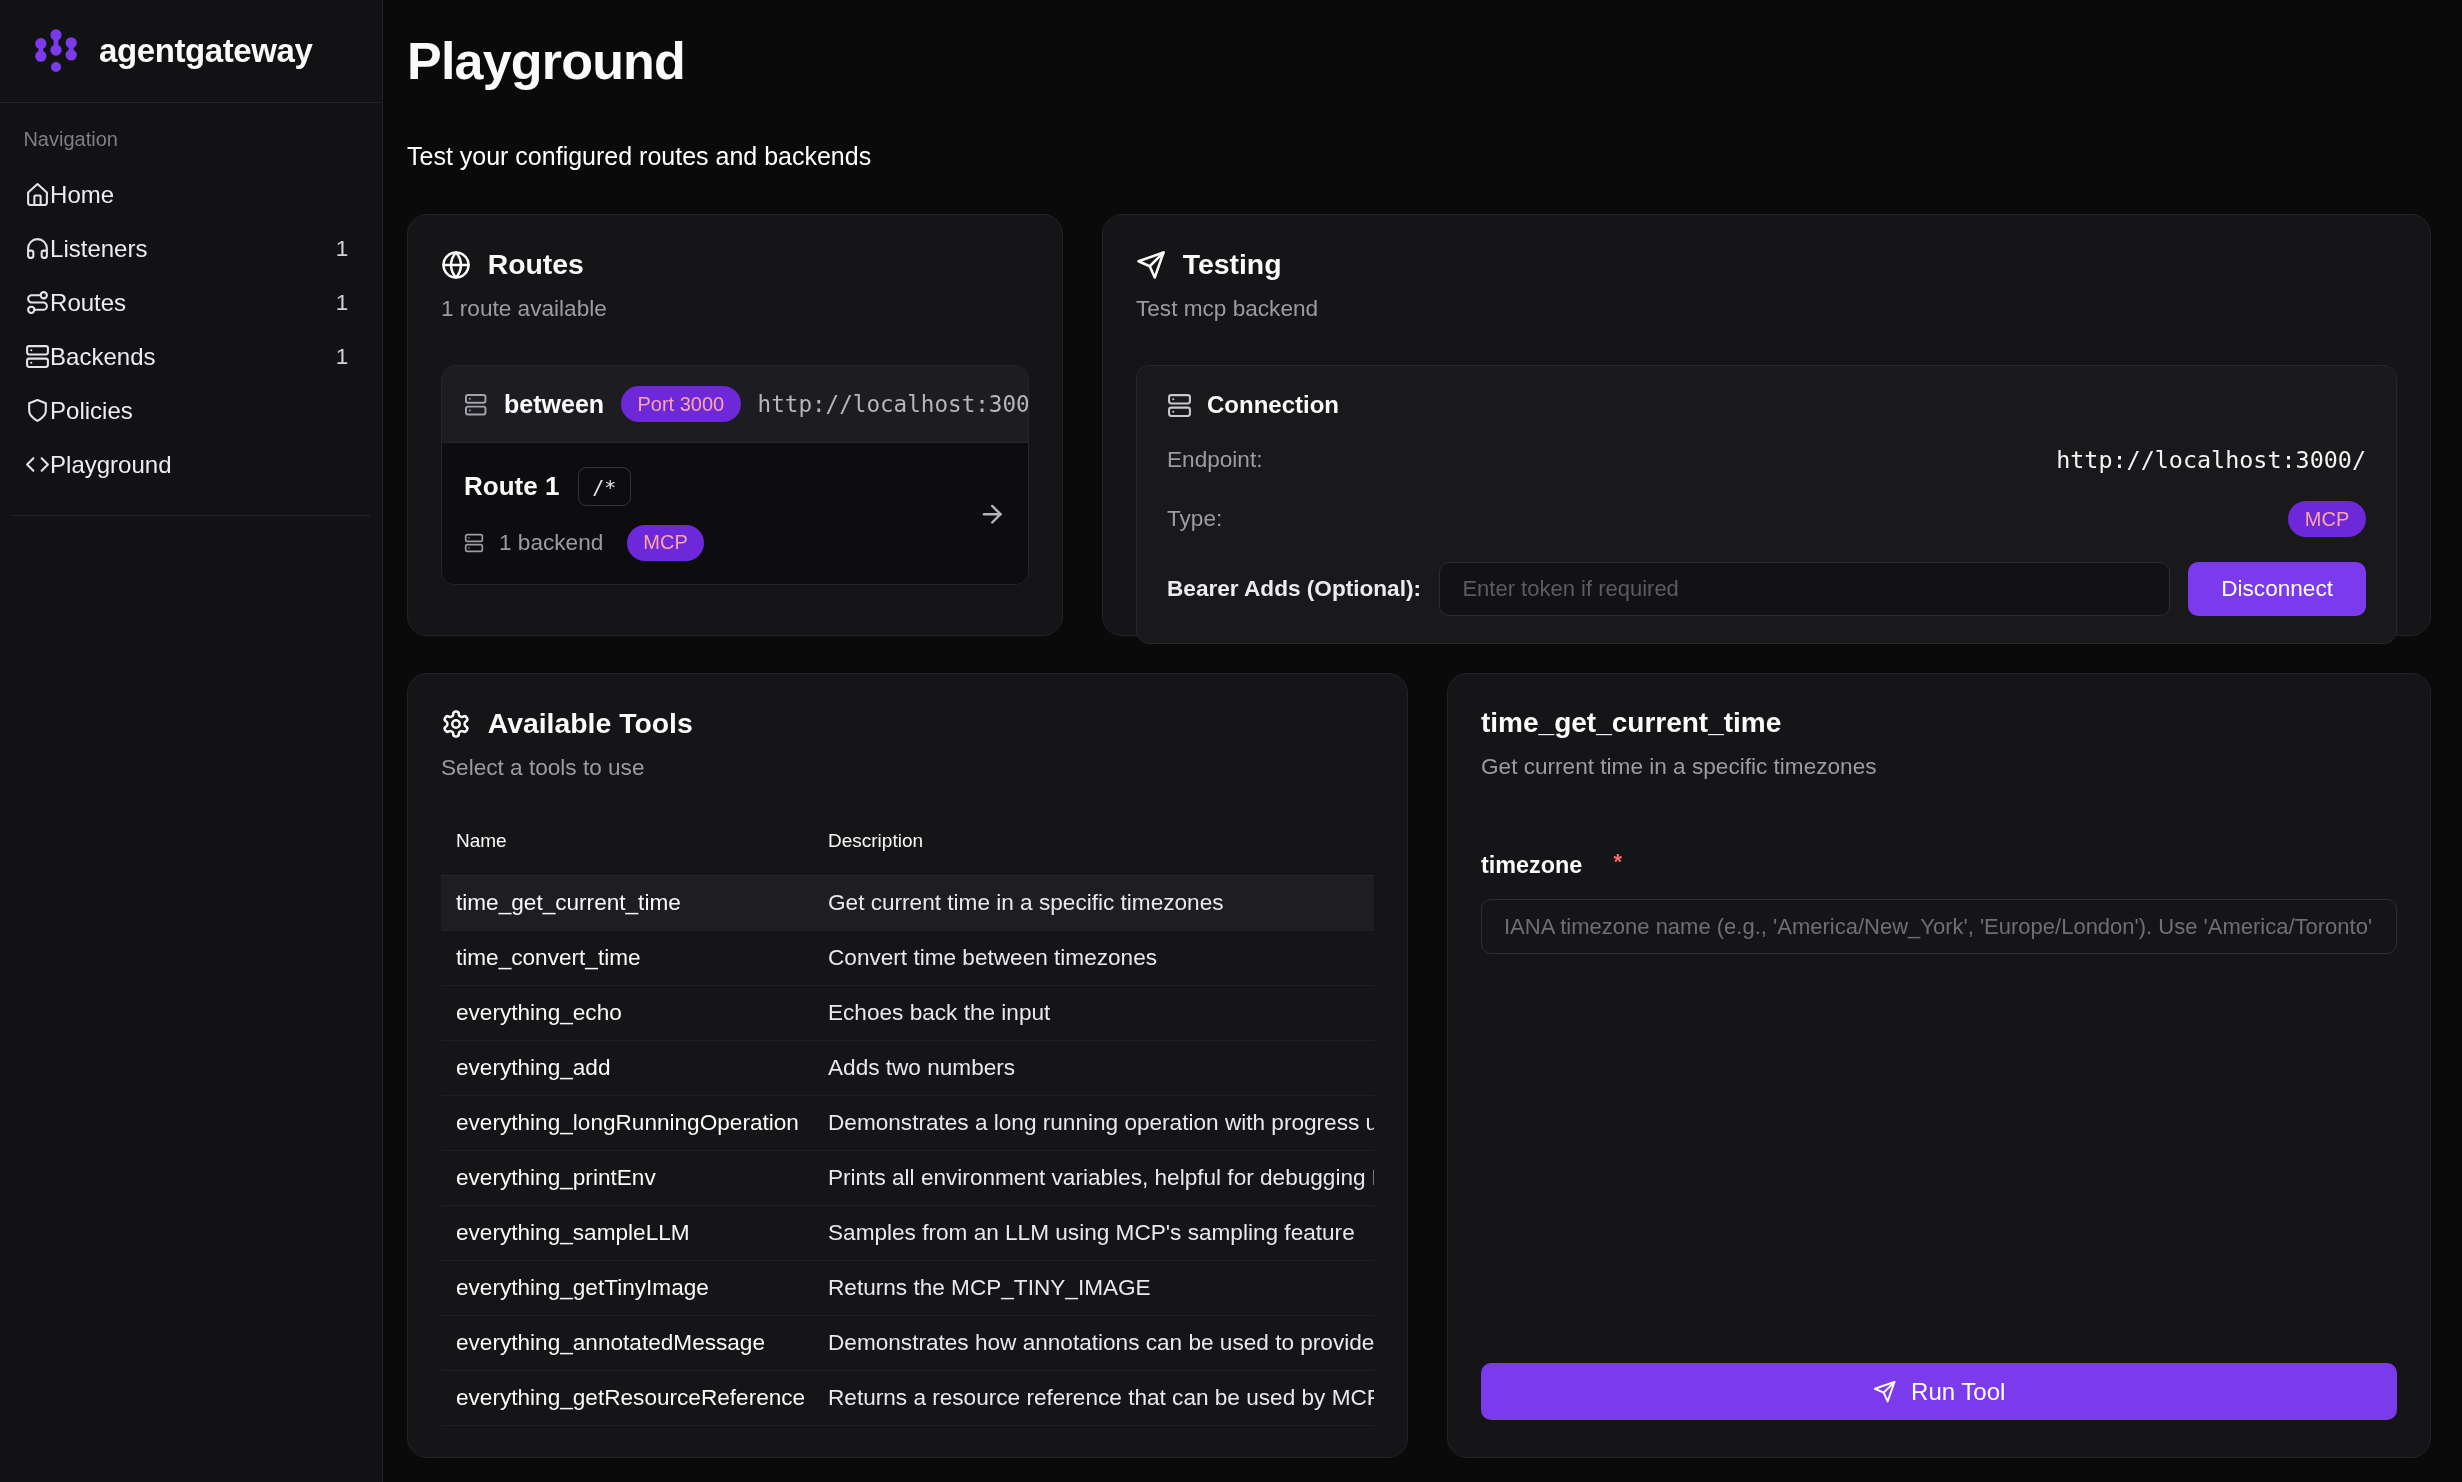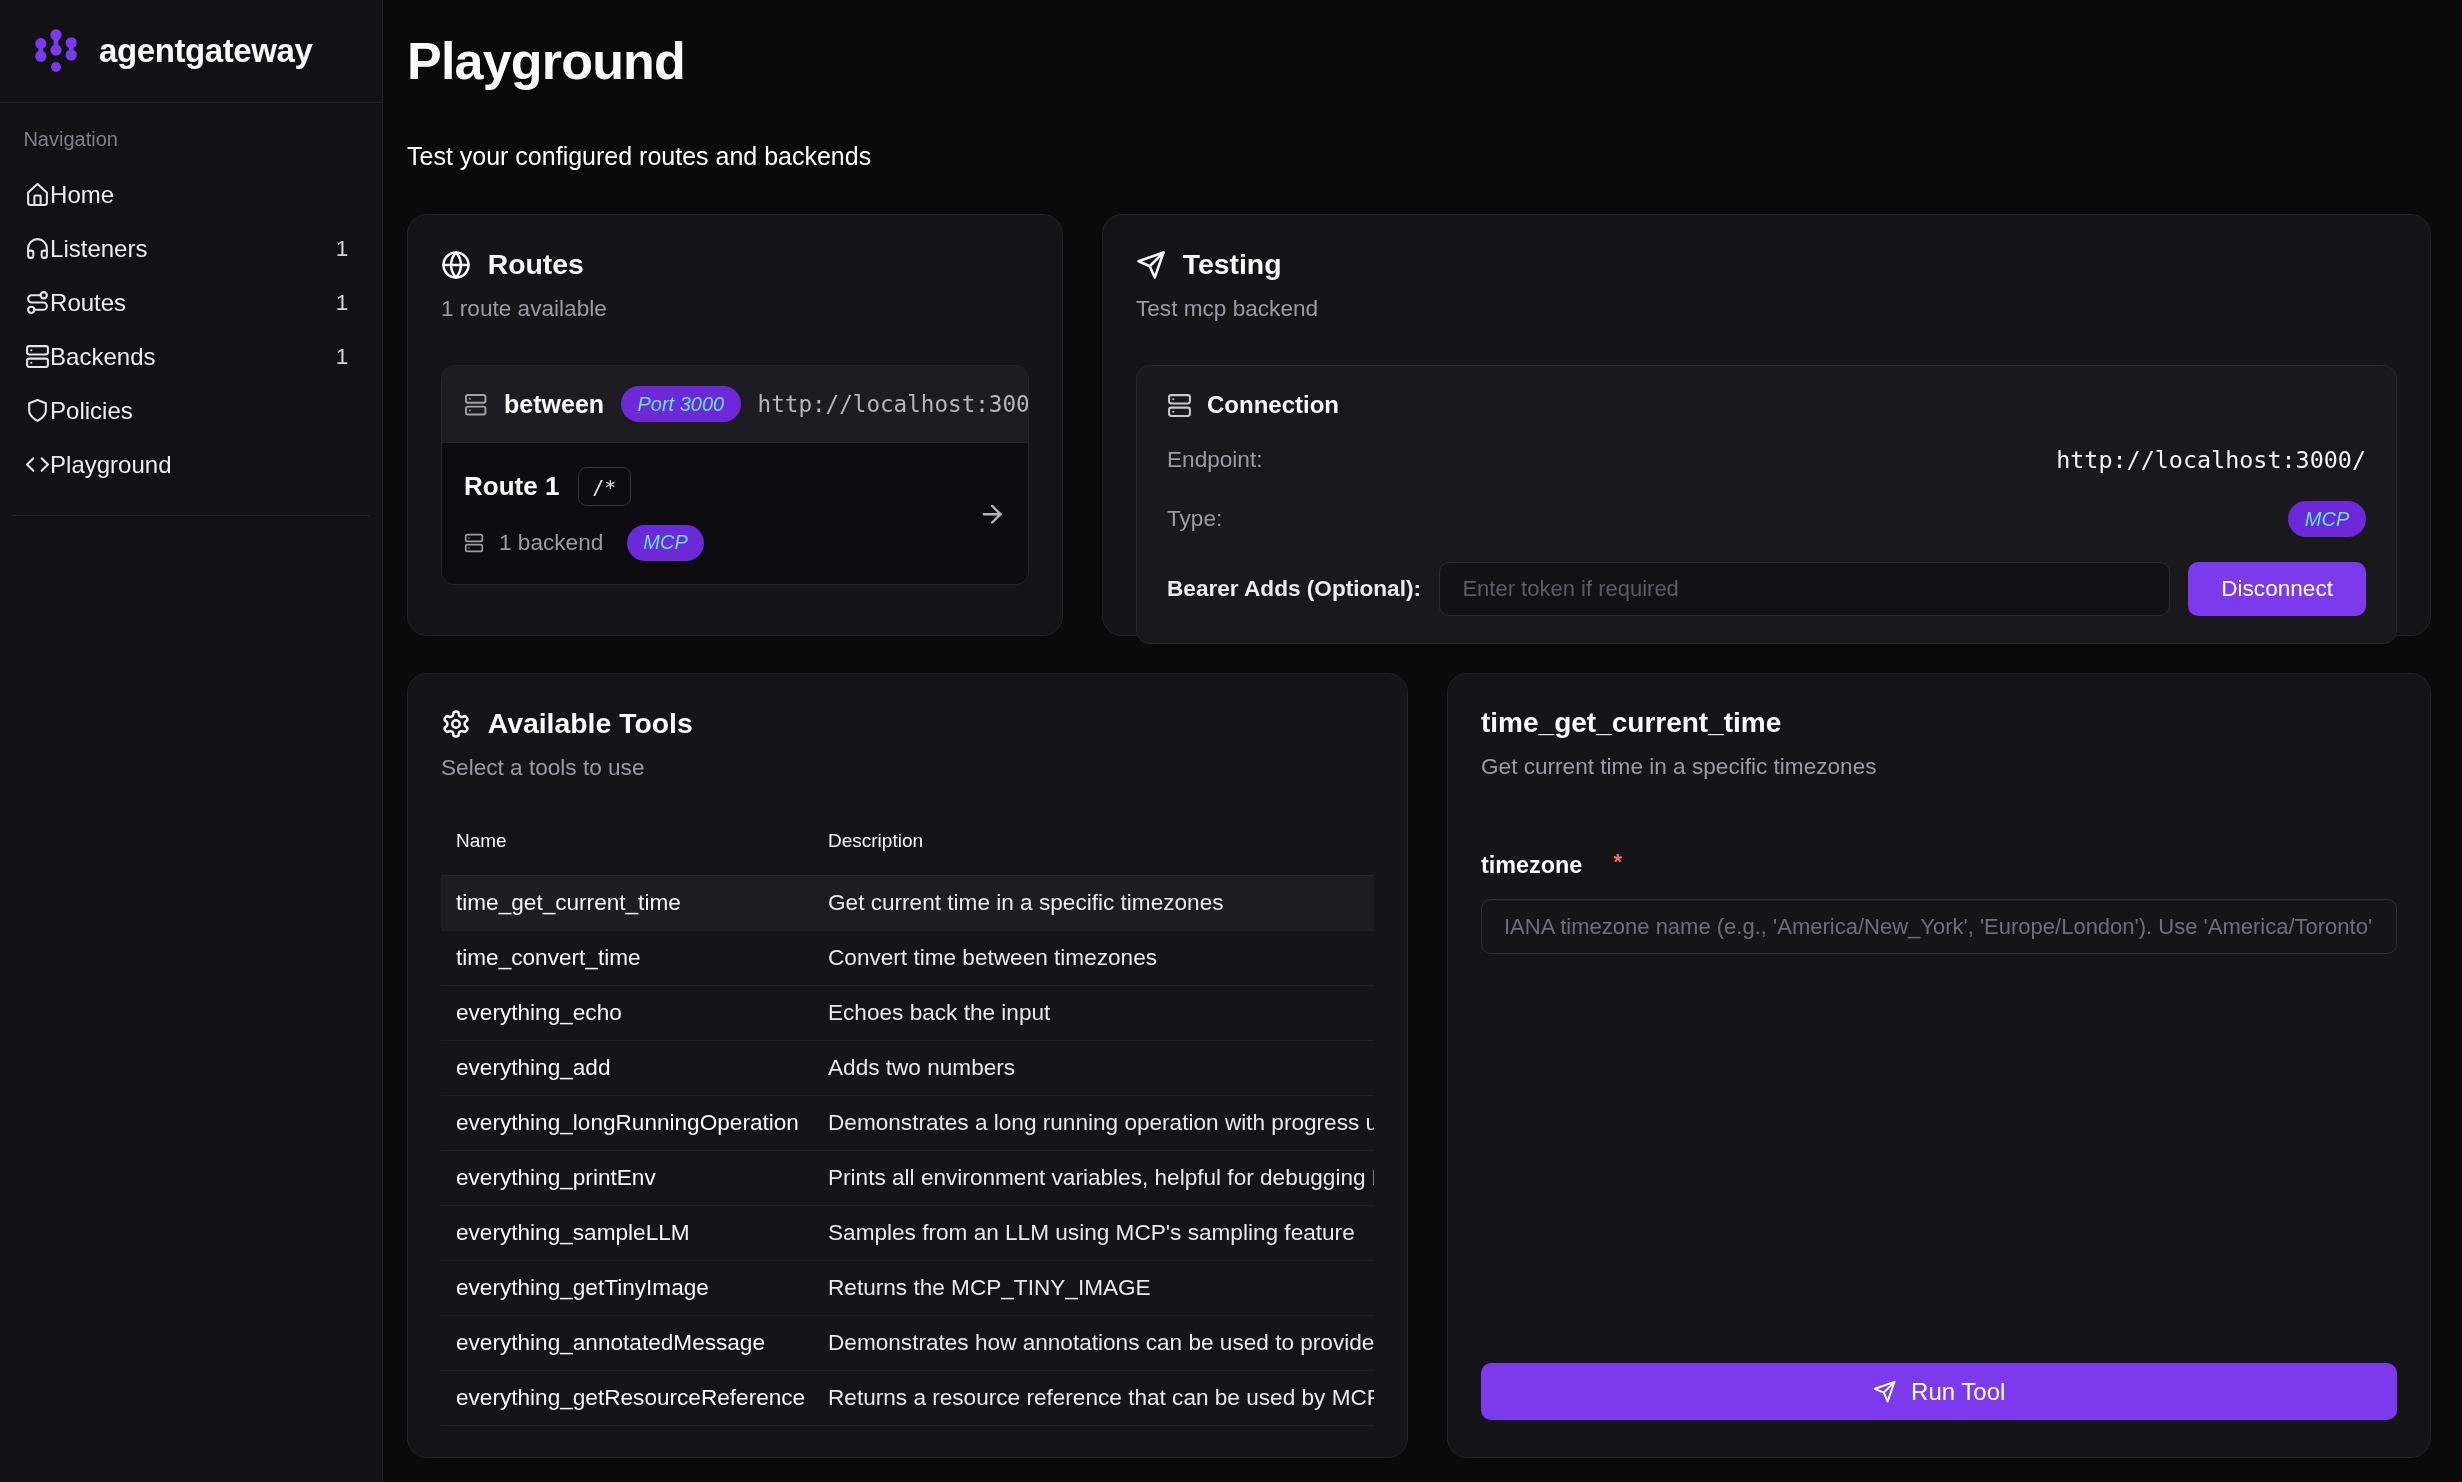--- a/index.html
+++ b/index.html
@@ -58,25 +58,24 @@
   .card-header .icon { width: 30px; height: 30px; }
   .card-sub { margin-top: 15px; font-size: 22.6px; color: #9b9ba3; }
 
   
   .routes-card { width: 656px; height: 422px; }
   .listener-group { margin-top: 43px; border: 0.8px solid #242429; border-radius: 13.4px; overflow: hidden; }
   .listener-head { background: #1d1d21; display: flex; align-items: center; gap: 16.7px; padding: 20px 22px; }
   .listener-head .icon { width: 23.4px; height: 23.4px; color: #a1a1aa; }
   .listener-name { font-size: 25px; font-weight: 600; }
   .badge {
-    background: #6d28d9; color: #5eead4;
+    background: #6d28d9; color: #fca5a5;
     font-size: 20px; font-weight: 500;
     padding: 6.7px 16.7px; border-radius: 836px;
     white-space: nowrap;
-    font-style: italic;
   }
   .listener-url { margin-left: auto; font-family: "DejaVu Sans Mono", monospace; font-size: 22.6px; color: #b5b5bc; }
   .route-row {
     background: #0d0d0f; border-top: 0.8px solid #242429;
     padding: 23.4px 22px; display: flex; align-items: center;
     cursor: pointer;
   }
   .route-main { flex: 1; }
   .route-line1 { display: flex; align-items: center; gap: 18.4px; }
   .route-name { font-size: 26px; font-weight: 600; }

